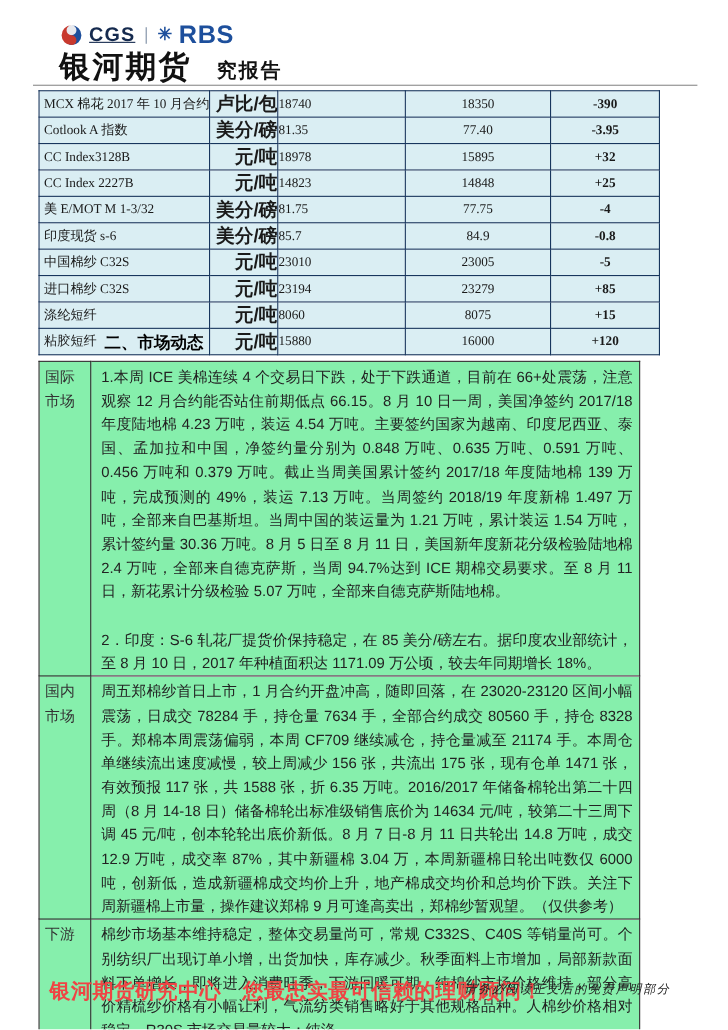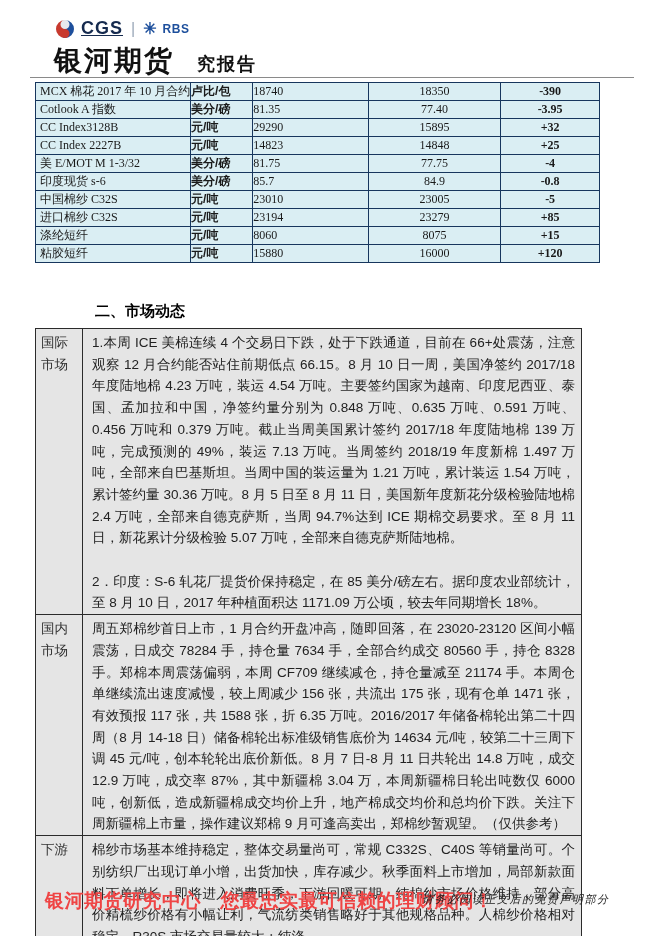--- a/index.html
+++ b/index.html
@@ -15,44 +15,44 @@
   html,body{background:#ffffff;}
   body{font-family:"Liberation Sans",sans-serif;color:var(--ink);}
   .page{position:relative;width:662px;height:936px;background:#ffffff;overflow:hidden;}
 
   
   .logo-row{position:absolute;left:55px;top:18px;display:flex;align-items:center;gap:6px;}
   .swirl{width:20px;height:20px;display:inline-block;}
   .cgs-txt{font-size:18px;font-weight:bold;color:var(--cgs);letter-spacing:1px;font-family:"Liberation Sans",sans-serif;text-decoration:underline;}
   .pipe{color:#9aa7b8;font-size:16px;margin:0 2px;}
   .rbs-glyph{color:var(--rbs);font-size:16px;font-weight:bold;line-height:1;}
-  .rbs-txt{font-size:12px;font-weight:bold;color:var(--rbs);letter-spacing:0.5px;}
+  .rbs-txt{font-size:23px;font-weight:bold;color:var(--rbs);letter-spacing:0.5px;}
   .brand{position:absolute;left:54px;top:42px;font-size:28px;font-weight:bold;color:#111;letter-spacing:2px;}
   .report-lbl{position:absolute;left:197px;top:52px;font-size:18px;font-weight:bold;color:#111;letter-spacing:2px;}
   .head-rule{position:absolute;left:30px;top:77px;width:604px;height:0;border-top:1px solid #8a8a8a;}
 
   
   table.price{position:absolute;left:35px;top:82px;width:565px;border-collapse:collapse;table-layout:fixed;
     font-family:"Liberation Serif",serif;font-size:12px;}
   table.price td{border:1px solid var(--tborder);height:17.7px;vertical-align:middle;background:var(--lightblue);
     overflow:hidden;white-space:nowrap;}
   td.c-name{width:27.5%;text-align:left;padding-left:4px;}
-  td.c-unit{width:11%;text-align:left;font-weight:bold;font-family:"Liberation Sans",sans-serif;font-size:12px;}
+  td.c-unit{width:11%;text-align:right;font-weight:bold;font-family:"Liberation Sans",sans-serif;font-size:17px;}
   td.c-v1{width:20.5%;text-align:left;}
   td.c-v2{width:23.5%;text-align:center;}
   td.c-chg{width:17.5%;text-align:center;font-weight:bold;}
   td.pink{background:var(--pink);}
 
   
   .sec-title{position:absolute;left:95px;top:302px;font-size:15px;font-weight:bold;color:#000;}
 
   
   table.dyn{position:absolute;left:35px;top:328px;width:547px;border-collapse:collapse;table-layout:fixed;
     font-size:13.5px;line-height:21.7px;color:#222;}
-  table.dyn td{border:1px solid var(--dborder);vertical-align:top;background:#e5e5e5;}
+  table.dyn td{border:1px solid var(--dborder);vertical-align:top;background:#86efac;}
   td.d-label{width:47px;padding:3px 4px 0 5px;text-align:left;color:#333;}
   td.d-body{padding:3px 6px 0 9px;text-align:justify;overflow:hidden;}
   .row-intl td{height:256px;}
   .row-dom td{height:195px;}
   .row-down td{height:87px;}
   .d-body p{margin:0;}
   .d-body p.p2{margin-top:21.7px;}
 
   
   .footer-left{position:absolute;left:45px;top:888px;font-size:19px;font-weight:bold;color:#ef4444;letter-spacing:0.5px;}
@@ -93,21 +93,21 @@
       <tr>
         <td class="c-name">Cotlook A 指数</td>
         <td class="c-unit">美分/磅</td>
         <td class="c-v1">81.35</td>
         <td class="c-v2">77.40</td>
         <td class="c-chg">-3.95</td>
       </tr>
       <tr>
         <td class="c-name">CC Index3128B</td>
         <td class="c-unit">元/吨</td>
-        <td class="c-v1 pink">29290</td>
+        <td class="c-v1 pink">18978</td>
         <td class="c-v2 pink">15895</td>
         <td class="c-chg">+32</td>
       </tr>
       <tr>
         <td class="c-name">CC Index 2227B</td>
         <td class="c-unit">元/吨</td>
         <td class="c-v1 pink">14823</td>
         <td class="c-v2 pink">14848</td>
         <td class="c-chg">+25</td>
       </tr>

